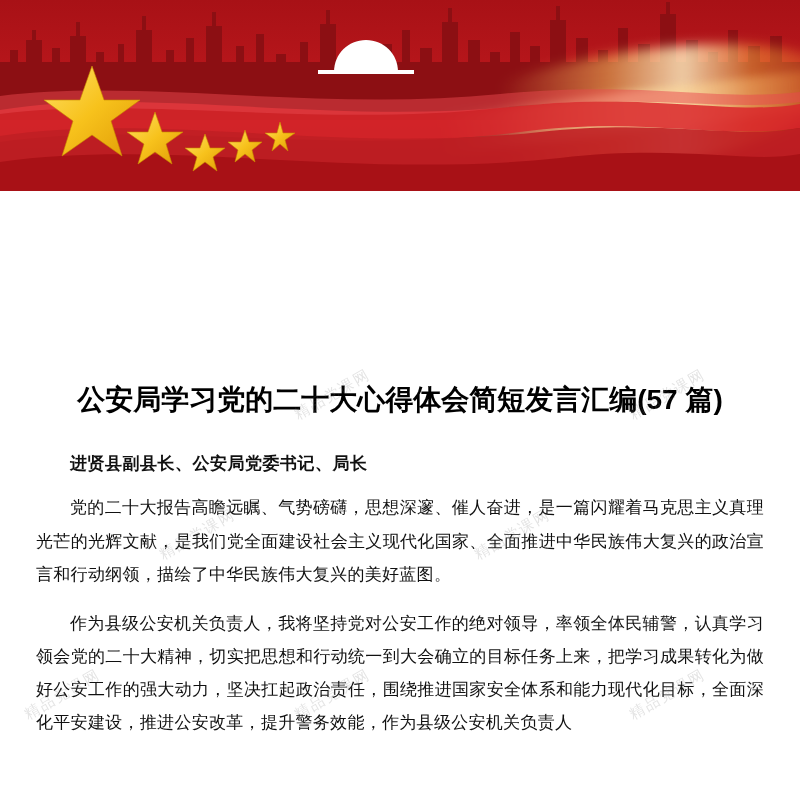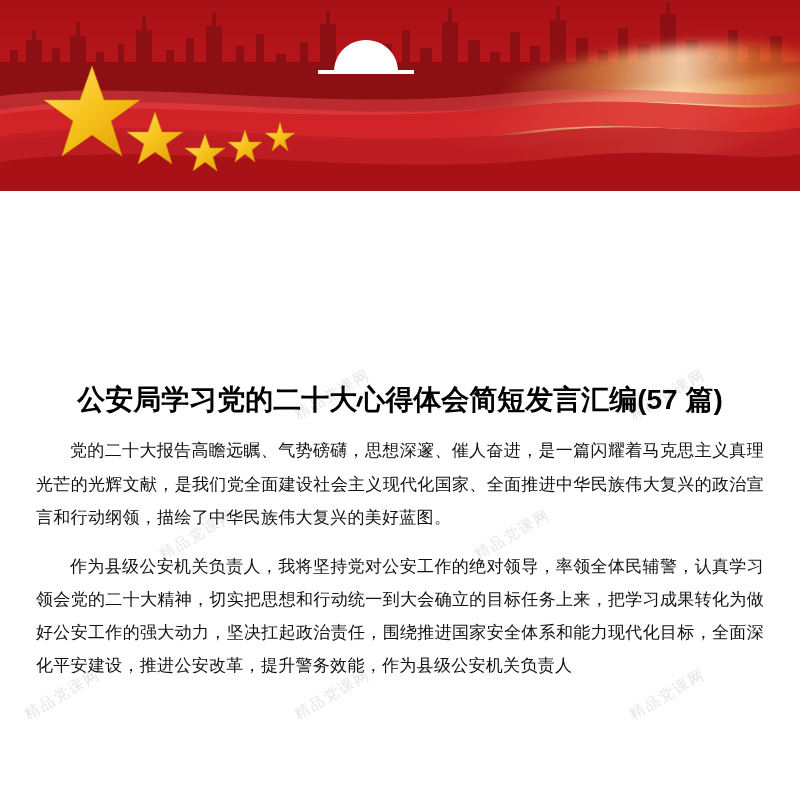--- a/index.html
+++ b/index.html
@@ -166,20 +166,21 @@
         <path d="M205,70 L209,82 L222,82 L212,90 L215,102 L205,94 L195,102 L198,90 L188,82 L201,82 Z"></path>
         <path d="M240,62 L243,73 L255,73 L245,80 L248,91 L240,84 L232,91 L235,80 L225,73 L237,73 Z"></path>
       </g>
     </svg>
 
     <div class="banner-bottom-edge"></div>
   </div>
 
   <div class="doc">
     <h1 class="doc-title">公安局学习党的二十大心得体会简短发言汇编(57 篇)</h1>
+    <p class="byline">进贤县副县长、公安局党委书记、局长</p>
     <p class="para">党的二十大报告高瞻远瞩、气势磅礴，思想深邃、催人奋进，是一篇闪耀着马克思主义真理光芒的光辉文献，是我们党全面建设社会主义现代化国家、全面推进中华民族伟大复兴的政治宣言和行动纲领，描绘了中华民族伟大复兴的美好蓝图。</p>
     <p class="para">作为县级公安机关负责人，我将坚持党对公安工作的绝对领导，率领全体民辅警，认真学习领会党的二十大精神，切实把思想和行动统一到大会确立的目标任务上来，把学习成果转化为做好公安工作的强大动力，坚决扛起政治责任，围绕推进国家安全体系和能力现代化目标，全面深化平安建设，推进公安改革，提升警务效能，作为县级公安机关负责人</p>
   </div>
 
   <div id="watermark-layer">
       <div class="wm wm-light" style="left: 155px; top: 240px;">精品党课网</div>
       <div class="wm wm-light" style="left: 470px; top: 240px;">精品党课网</div>
       <div class="wm" style="left: 155px; top: 525px;">精品党课网</div>
       <div class="wm" style="left: 470px; top: 525px;">精品党课网</div>
       <div class="wm" style="left: 290px; top: 385px;">精品党课网</div>

